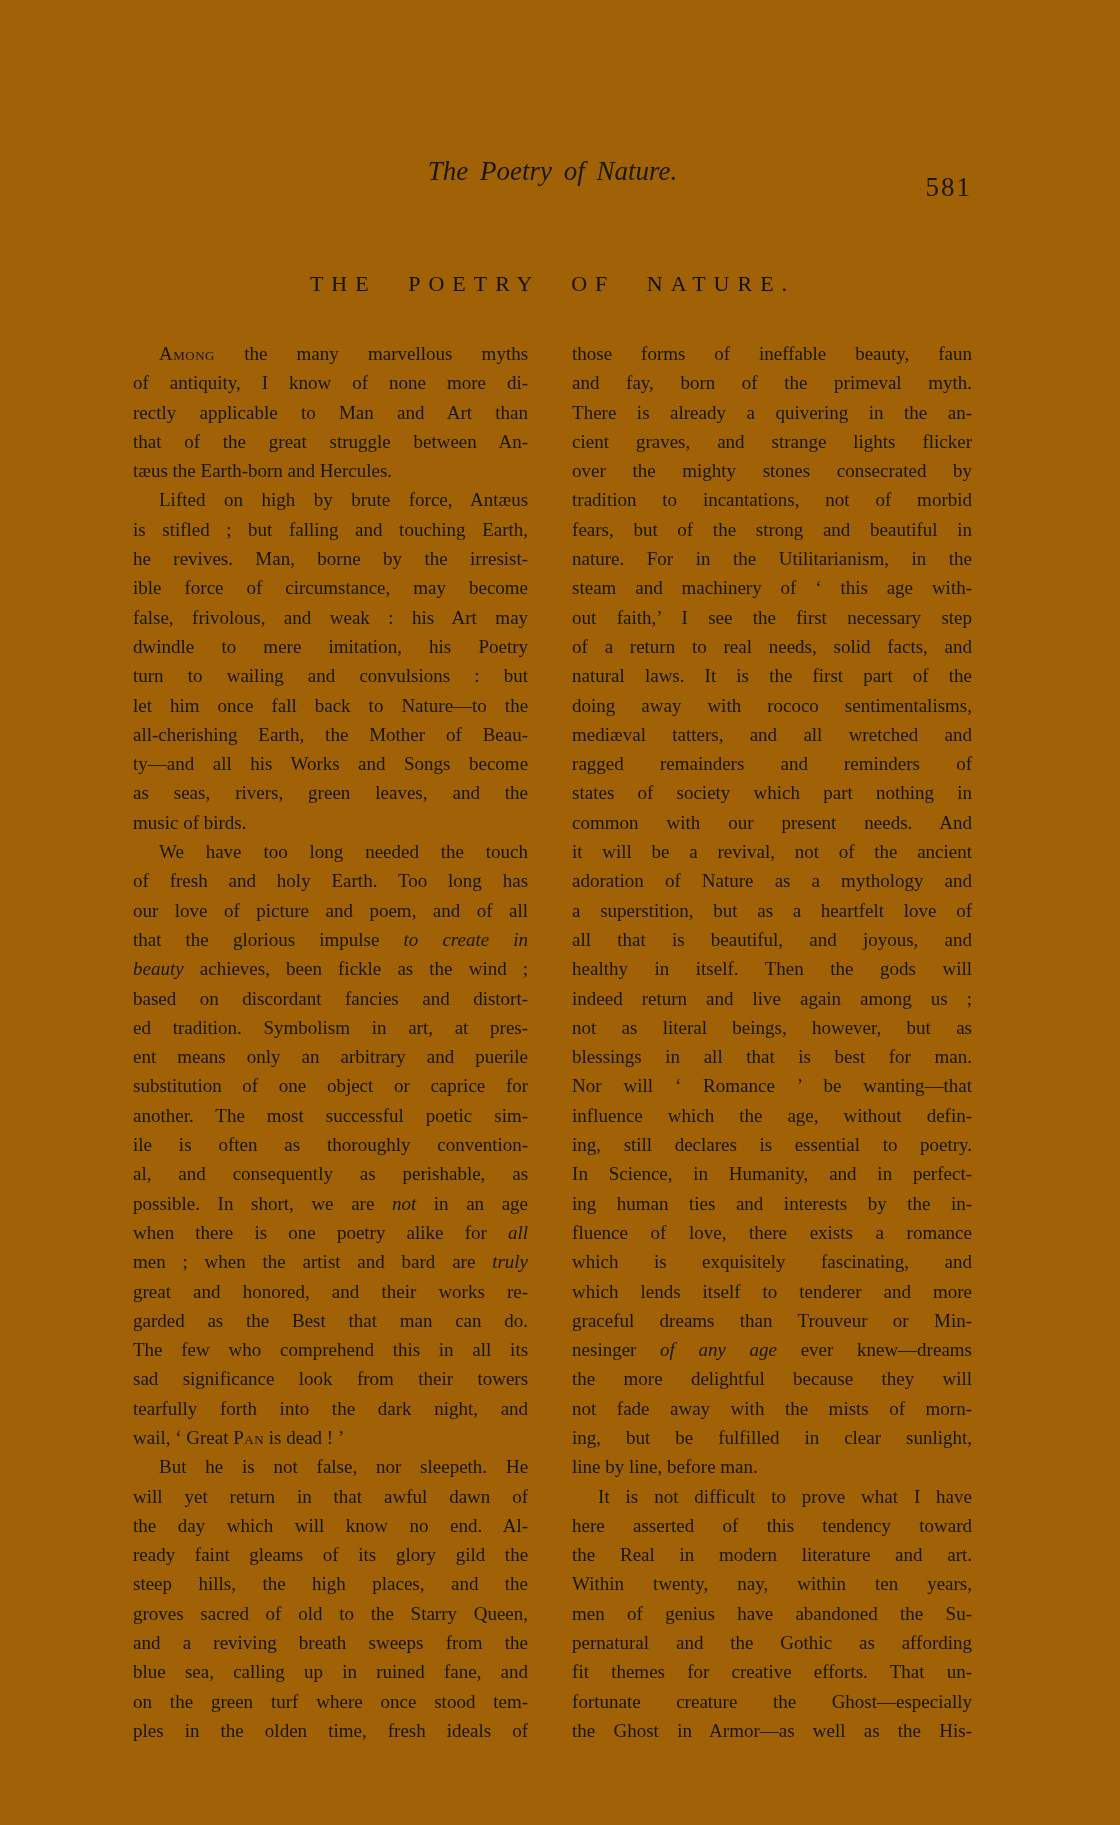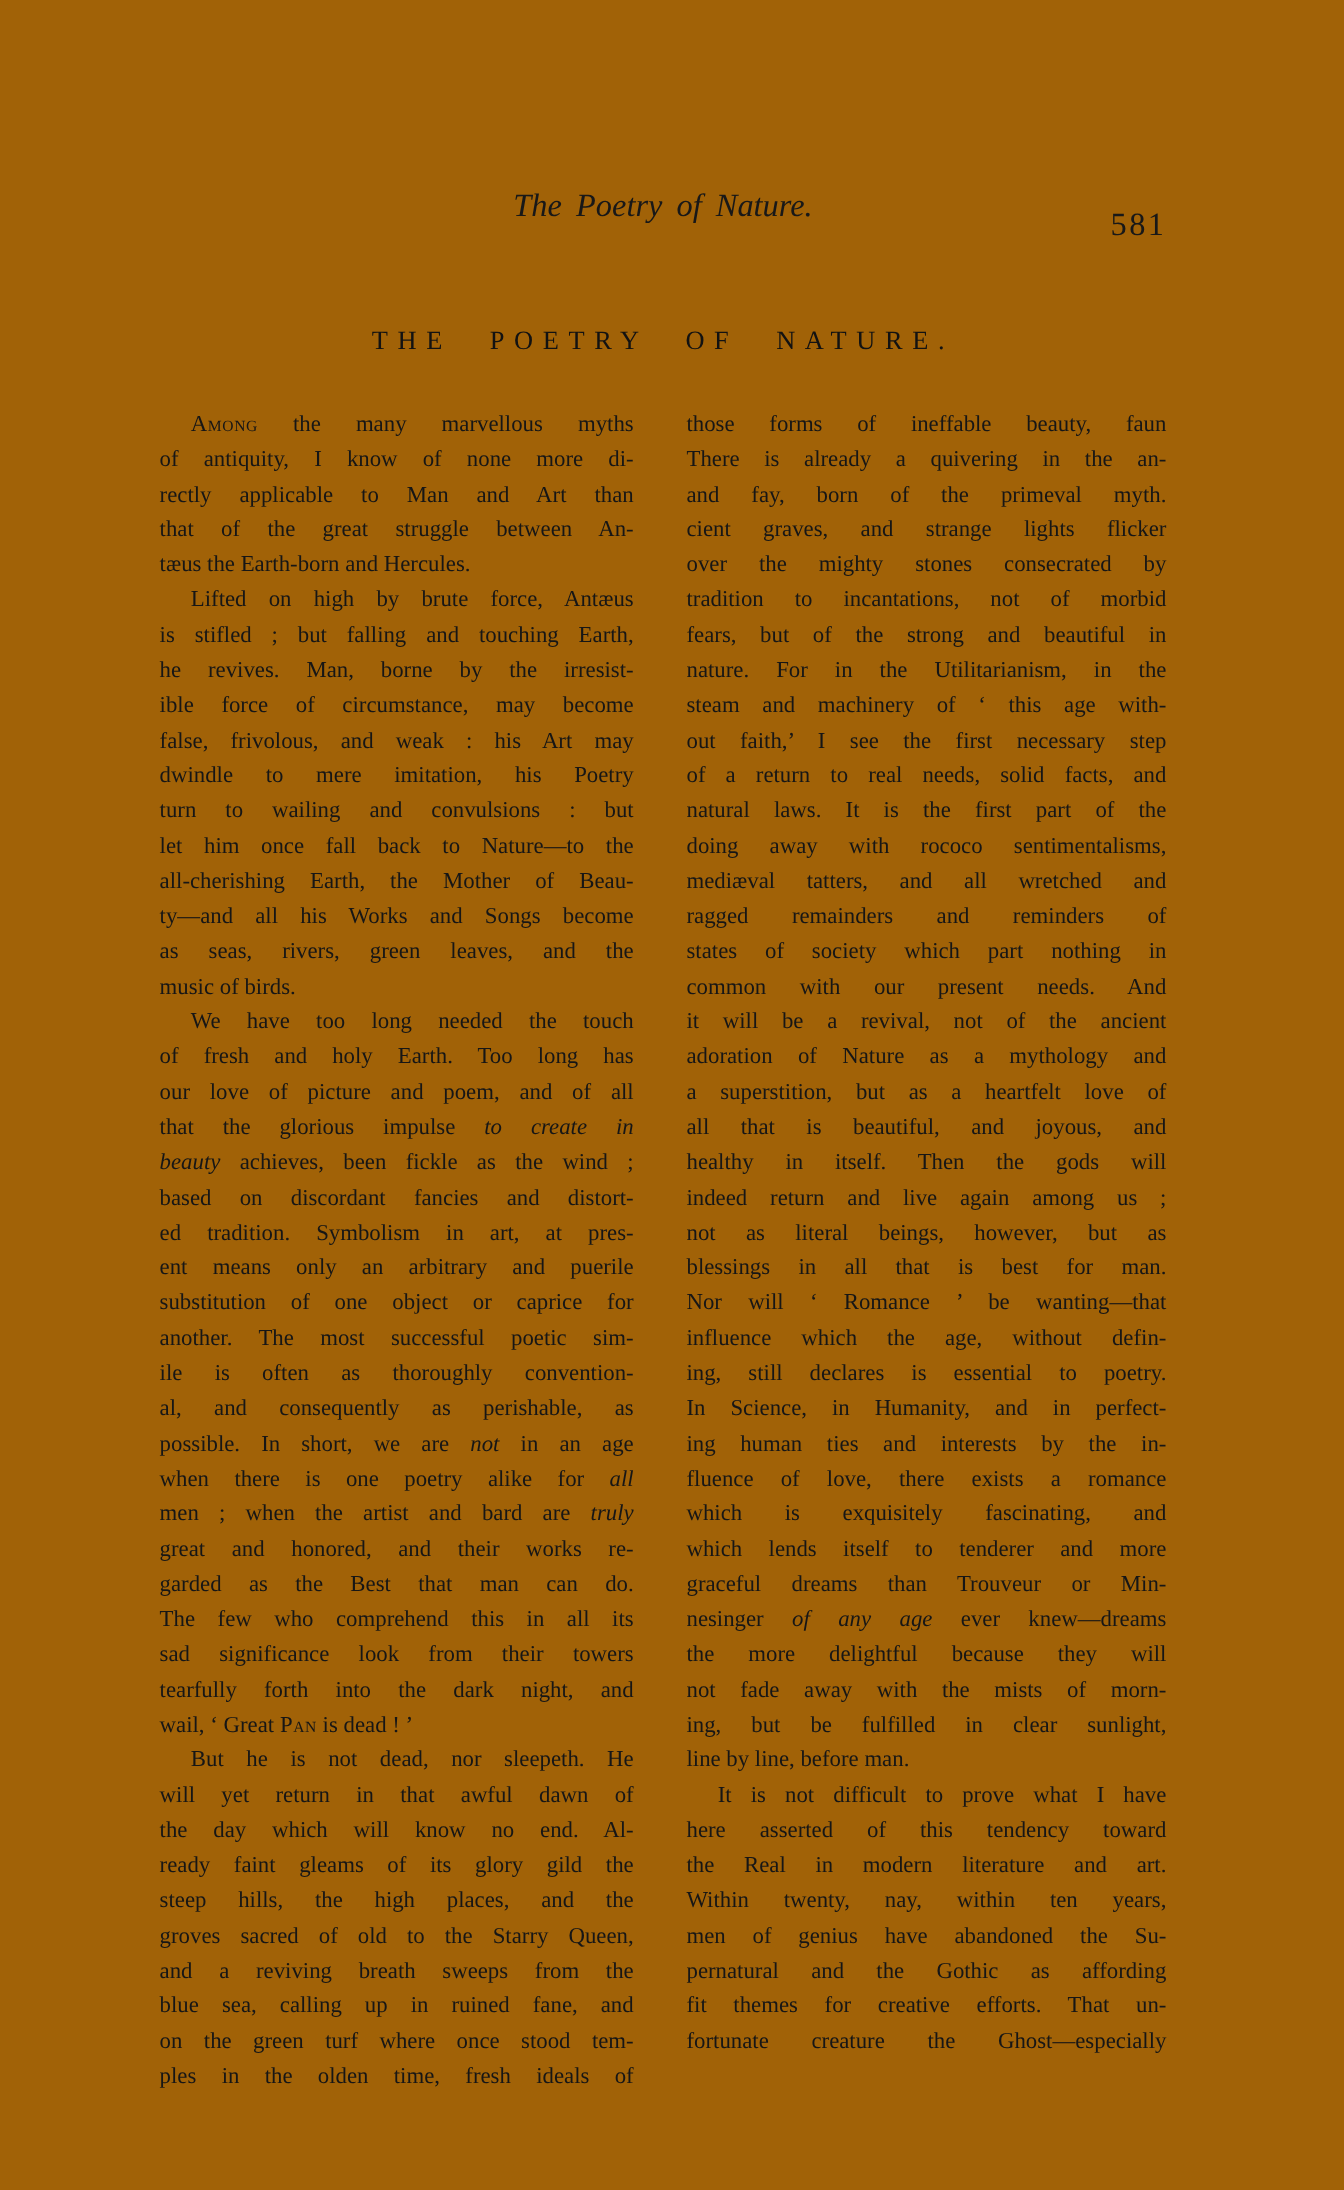--- a/index.html
+++ b/index.html
@@ -113,35 +113,35 @@
         <div class="tline">al, and consequently as perishable, as</div>
         <div class="tline">possible. In short, we are <span class="it">not</span> in an age</div>
         <div class="tline">when there is one poetry alike for <span class="it">all</span></div>
         <div class="tline">men ; when the artist and bard are <span class="it">truly</span></div>
         <div class="tline">great and honored, and their works re-</div>
         <div class="tline">garded as the Best that man can do.</div>
         <div class="tline">The few who comprehend this in all its</div>
         <div class="tline">sad significance look from their towers</div>
         <div class="tline">tearfully forth into the dark night, and</div>
         <div class="tline pend">wail, ‘ Great <span class="sc">Pan</span> is dead ! ’</div>
-        <div class="tline indent">But he is not dead, nor sleepeth. He</div>
+        <div class="tline indent">But he is not false, nor sleepeth. He</div>
         <div class="tline">will yet return in that awful dawn of</div>
         <div class="tline">the day which will know no end. Al-</div>
         <div class="tline">ready faint gleams of its glory gild the</div>
         <div class="tline">steep hills, the high places, and the</div>
         <div class="tline">groves sacred of old to the Starry Queen,</div>
         <div class="tline">and a reviving breath sweeps from the</div>
         <div class="tline">blue sea, calling up in ruined fane, and</div>
         <div class="tline">on the green turf where once stood tem-</div>
         <div class="tline">ples in the olden time, fresh ideals of</div>
       </div>
     <div class="col col-right">
         <div class="tline">those forms of ineffable beauty, faun</div>
+        <div class="tline">and fay, born of the primeval myth.</div>
         <div class="tline">There is already a quivering in the an-</div>
-        <div class="tline">and fay, born of the primeval myth.</div>
         <div class="tline">cient graves, and strange lights flicker</div>
         <div class="tline">over the mighty stones consecrated by</div>
         <div class="tline">tradition to incantations, not of morbid</div>
         <div class="tline">fears, but of the strong and beautiful in</div>
         <div class="tline">nature. For in the Utilitarianism, in the</div>
         <div class="tline">steam and machinery of ‘ this age with-</div>
         <div class="tline">out faith,’ I see the first necessary step</div>
         <div class="tline">of a return to real needs, solid facts, and</div>
         <div class="tline">natural laws. It is the first part of the</div>
         <div class="tline">doing away with rococo sentimentalisms,</div>
@@ -172,16 +172,17 @@
         <div class="tline">ing, but be fulfilled in clear sunlight,</div>
         <div class="tline pend">line by line, before man.</div>
         <div class="tline indent">It is not difficult to prove what I have</div>
         <div class="tline">here asserted of this tendency toward</div>
         <div class="tline">the Real in modern literature and art.</div>
         <div class="tline">Within twenty, nay, within ten years,</div>
         <div class="tline">men of genius have abandoned the Su-</div>
         <div class="tline">pernatural and the Gothic as affording</div>
         <div class="tline">fit themes for creative efforts. That un-</div>
         <div class="tline">fortunate creature the Ghost—especially</div>
+        <div class="tline">the Ghost in Armor—as well as the His-</div>
       </div>
   </div>
 
 </div>
 
 </body></html>

